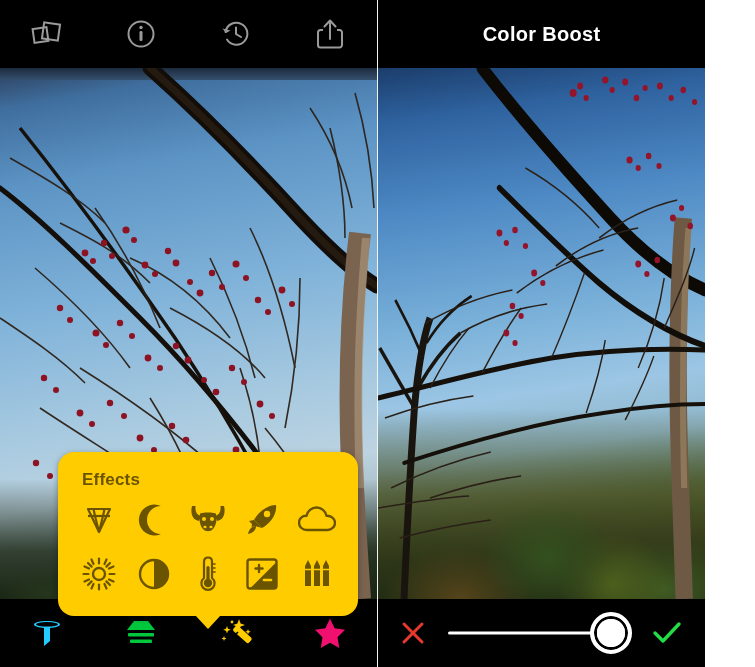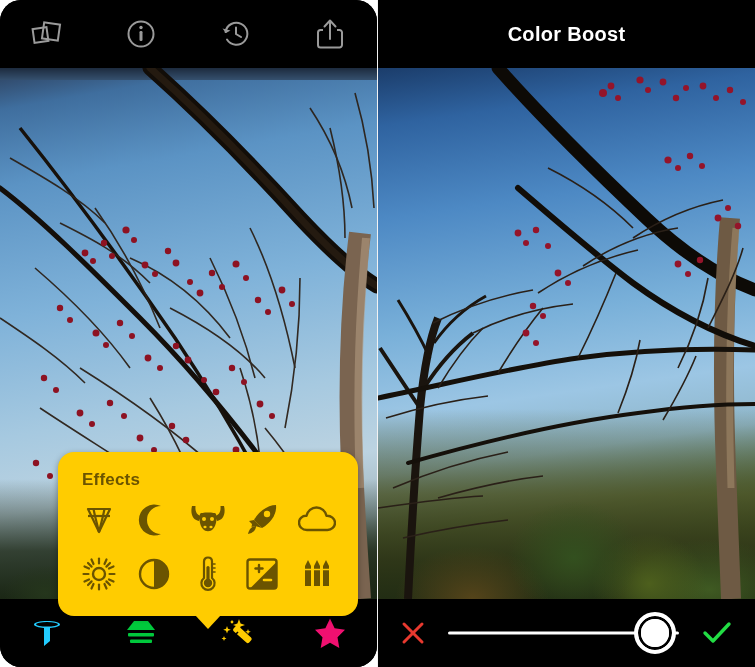--- a/index.html
+++ b/index.html
@@ -4,23 +4,23 @@
 <style>
   * { box-sizing: border-box; margin: 0; padding: 0; }
   html, body {
     width: 755px; height: 667px;
     background: #000;
     font-family: "Liberation Sans", sans-serif;
     overflow: hidden;
   }
   .screen-wrap { display: flex; width: 755px; height: 667px; background:#fff; }
   .panel { position: relative; height: 667px; background: #000; overflow: hidden; }
-  .panel-left  { width: 377px; border-radius: 21px; }
+  .panel-left  { width: 377px; }
   .divider { width: 1px; height: 667px; background: #f2f2f2; flex: 0 0 1px; }
-  .panel-right { width: 377px; }
+  .panel-right { width: 327px; }
 
   
   .topbar {
     position: absolute; top: 0; left: 0; right: 0; height: 68px;
     background: #000; display: flex; align-items: center;
     justify-content: space-around; z-index: 5;
   }
   .topbar-icon { width: 44px; height: 44px; display:flex; align-items:center; justify-content:center; }
   .topbar-icon svg { display:block; }
   .title-bar {

